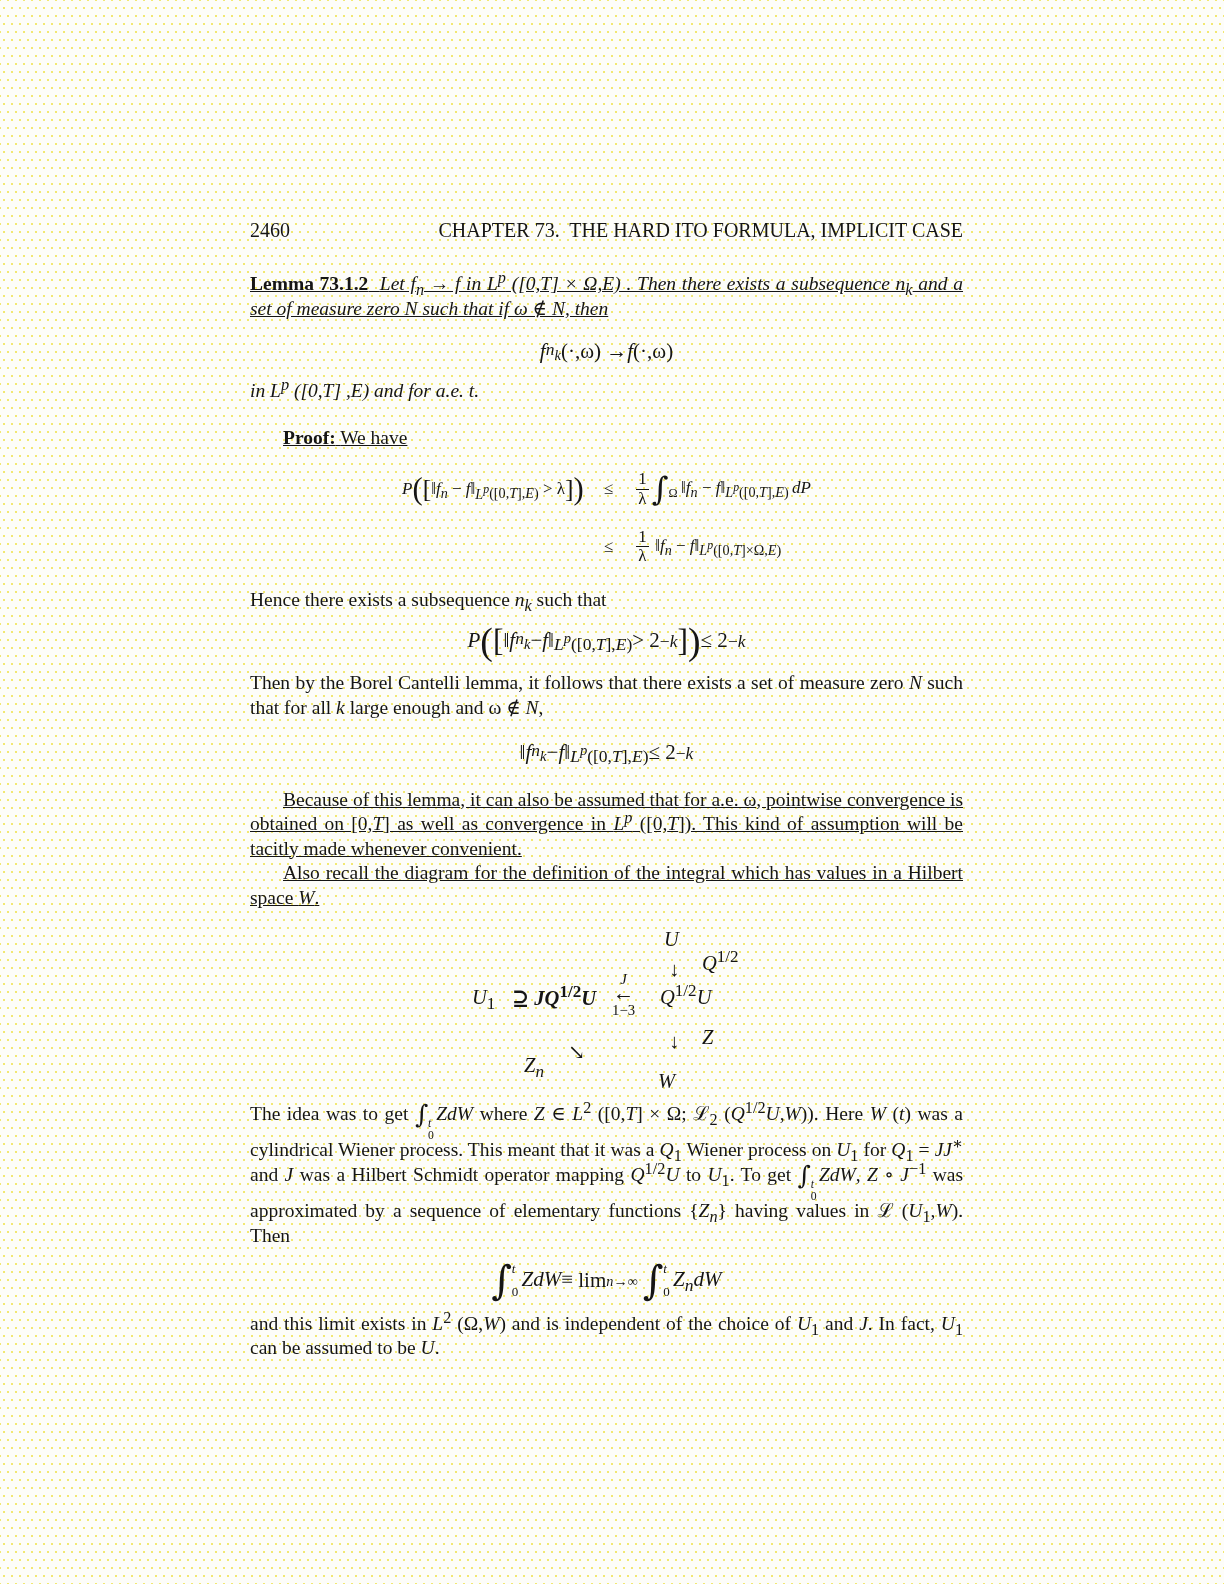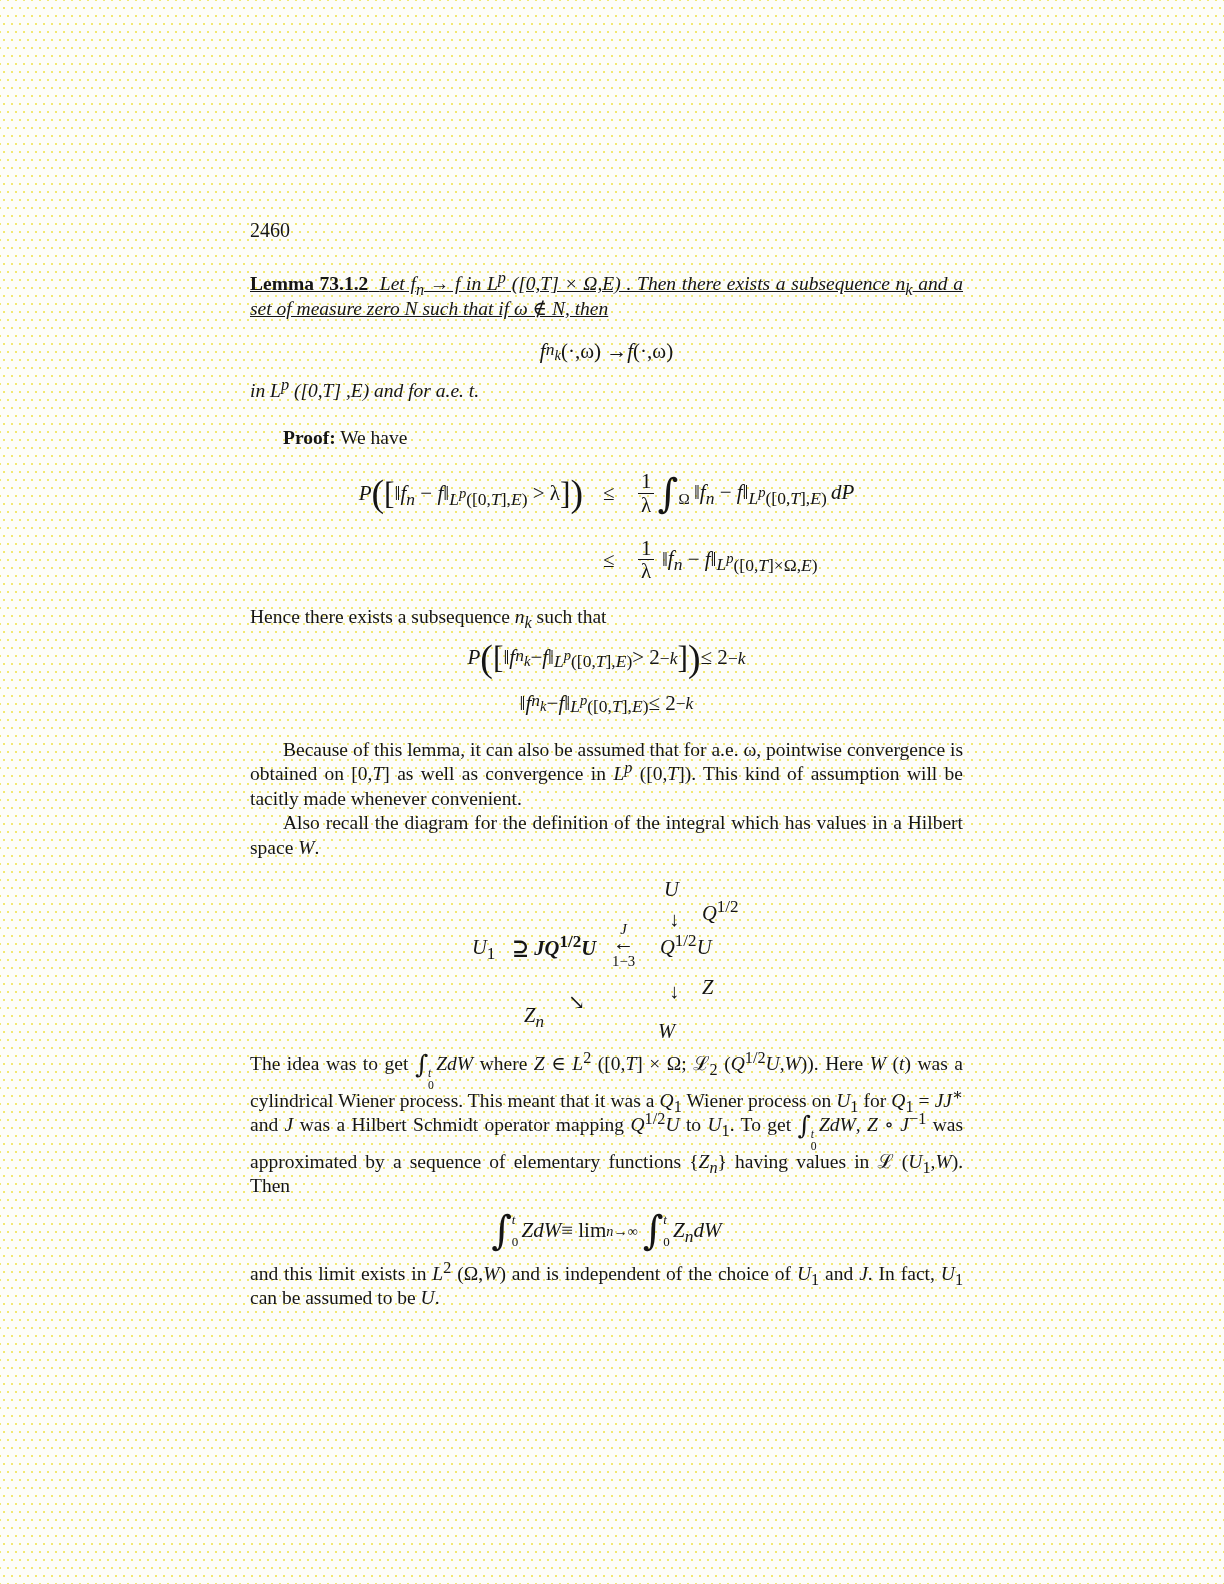--- a/index.html
+++ b/index.html
@@ -11,30 +11,30 @@
       radial-gradient(circle, rgba(240,228,90,.85) .9px, rgba(240,228,90,0) 1.5px);
     background-size:8px 16px, 8px 16px;
     background-position:0 0, 4px 8px;
     font-family:"Liberation Serif","DejaVu Serif",serif;
     color:#151515;
   }
   .page{width:713px;margin-left:250px;padding-top:219px;}
   .running-head{display:flex;justify-content:space-between;align-items:baseline;font-size:20px;gap:8px;}
   p{margin:0;font-size:19.5px;line-height:24.5px;text-align:justify;}
   .it{font-style:italic;}
-  .indent{text-indent:33px;}
+  .indent{text-indent:33px;text-decoration:underline;}
   .lemma{margin-top:30px;text-decoration:underline;}
   .lemma b{font-style:normal;}
   
   .eq{display:flex;justify-content:center;align-items:center;font-size:21px;line-height:1.2;}
   .eq-pointwise{margin:18px 0 15px;}
   .proof-intro{margin-top:22px;}
   .align-block{
     display:grid;grid-template-columns:auto auto auto;justify-content:center;
-    column-gap:26px;row-gap:20px;align-items:center;font-size:21px;line-height:1.15;
+    column-gap:26px;row-gap:20px;align-items:center;font-size:17px;line-height:1.15;
     margin:20px 0 22px;
     gap:20px;
   }
   .al-l{justify-self:end;}
   .al-h{justify-self:start;}
   .eq-subseq{margin:16px 0 18px;}
   .eq-bound{margin:20px 0 22px;}
   .eq-limit{margin:14px 0 14px;}
   sub,sup{line-height:0;}
   
@@ -60,20 +60,21 @@
   .ou .ou-mid{font-size:1.05em;}
   .ou .ou-bot{font-size:.72em;margin-top:-1px;}
 </style>
 </head>
 <body>
 
 <div class="page">
 
   <div class="running-head">
     <span>2460</span>
+    <span>CHAPTER 73.&nbsp; THE HARD ITO FORMULA, IMPLICIT CASE</span>
   </div>
 
   <p class="lemma it"><b>Lemma 73.1.2</b>&nbsp; <span>Let f<sub>n</sub> → f in L<sup>p</sup> ([0,T] × Ω,E) . Then there exists a subsequence n<sub>k</sub> and a set of measure zero N such that if ω ∉ N, then</span></p>
 
   <div class="eq eq-pointwise"><i>f</i><sub><i>n</i><sub><i>k</i></sub></sub> (·,ω) → <i>f</i> (·,ω)</div>
 
   <p class="it">in L<sup>p</sup> ([0,T] ,E) and for a.e. t.</p>
 
   <p class="proof-intro indent"><b>Proof:</b> <span>We have</span></p>
 
@@ -83,20 +84,21 @@
     <div class="al-h"><span class="frac"><span class="num">1</span><span class="den">λ</span></span><span class="int">∫</span><sub class="isub">Ω</sub> ‖<i>f<sub>n</sub></i> − <i>f</i>‖<sub><i>L<sup>p</sup></i>([0,<i>T</i>],<i>E</i>)</sub> <i>dP</i></div>
     <div class="al-l"></div>
     <div class="al-r">≤</div>
     <div class="al-h"><span class="frac"><span class="num">1</span><span class="den">λ</span></span> ‖<i>f<sub>n</sub></i> − <i>f</i>‖<sub><i>L<sup>p</sup></i>([0,<i>T</i>]×Ω,<i>E</i>)</sub></div>
   </div>
 
   <p>Hence there exists a subsequence <i>n<sub>k</sub></i> such that</p>
 
   <div class="eq eq-subseq"><i>P</i><span class="bp">(</span><span class="bb">[</span>‖<i>f</i><sub><i>n</i><sub><i>k</i></sub></sub> − <i>f</i>‖<sub><i>L<sup>p</sup></i>([0,<i>T</i>],<i>E</i>)</sub> &gt; 2<sup>−<i>k</i></sup><span class="bb">]</span><span class="bp">)</span> ≤ 2<sup>−<i>k</i></sup></div>
 
+  <p>Then by the Borel Cantelli lemma, it follows that there exists a set of measure zero <i>N</i> such that for all <i>k</i> large enough and ω ∉ <i>N</i>,</p>
 
   <div class="eq eq-bound">‖<i>f</i><sub><i>n</i><sub><i>k</i></sub></sub> − <i>f</i>‖<sub><i>L<sup>p</sup></i>([0,<i>T</i>],<i>E</i>)</sub> ≤ 2<sup>−<i>k</i></sup></div>
 
   <p class="indent">Because of this lemma, it can also be assumed that for a.e. ω, pointwise convergence is obtained on [0,<i>T</i>] as well as convergence in <i>L<sup>p</sup></i> ([0,<i>T</i>]). This kind of assumption will be tacitly made whenever convenient.</p>
   <p class="indent">Also recall the diagram for the definition of the integral which has values in a Hilbert space <i>W</i>.</p>
 
   <div class="diagram">
     <span class="dg" style="left:414px;top:6px;"><i>U</i></span>
     <span class="dg" style="left:419px;top:36px;">↓</span>
     <span class="dg" style="left:452px;top:30px;"><i>Q</i><sup>1/2</sup></span>

